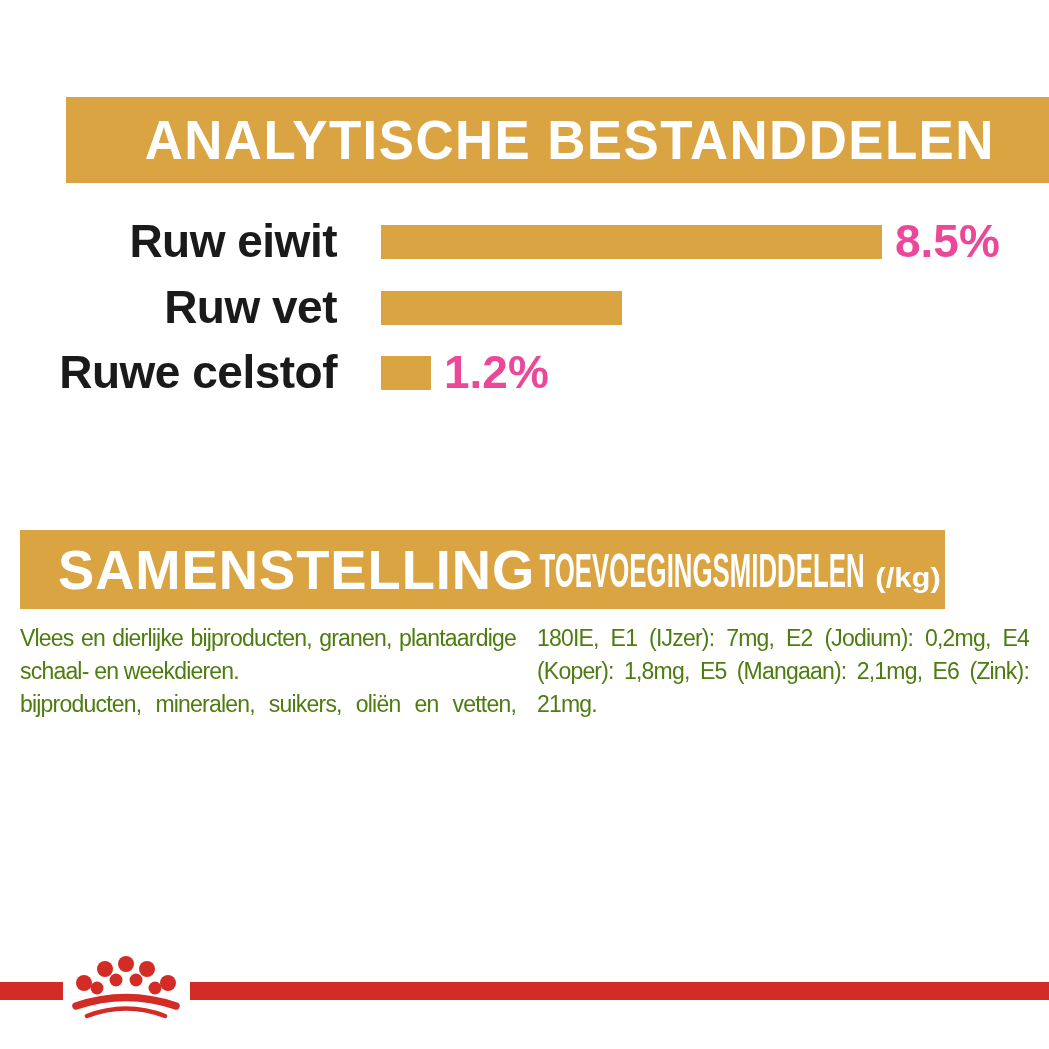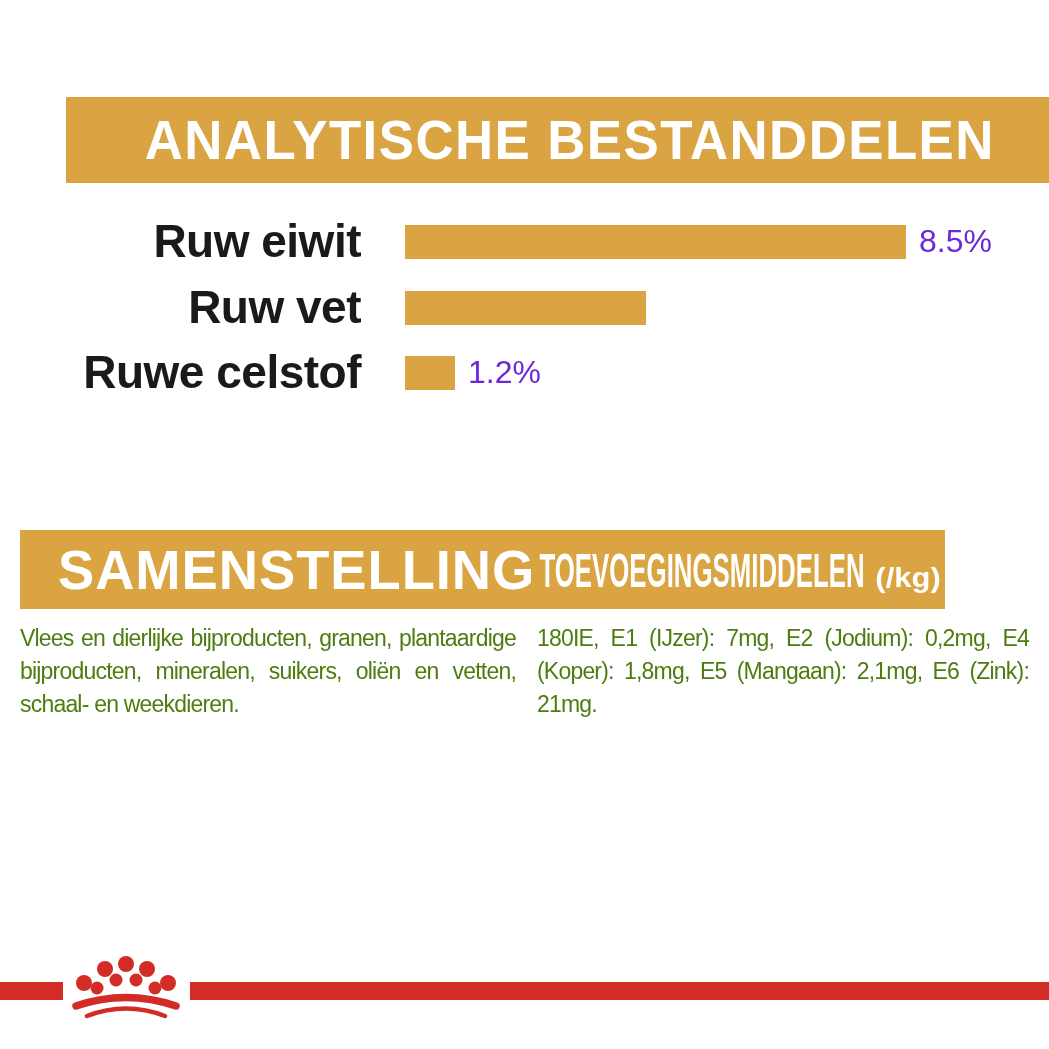--- a/index.html
+++ b/index.html
@@ -31,37 +31,37 @@
   }
   #comp-banner { left: 20px; top: 530px; width: 493px; height: 79px; padding-left: 36px; }
   #comp-banner .banner-text {
     font-size: 56px; font-weight: bold; letter-spacing: 1px;
     white-space: nowrap; padding-left: 2px; transform: scaleX(0.97);
     transform-origin: left center;
   }
   #addi-banner { left: 537px; top: 530px; width: 408px; height: 79px; }
 
   
-  .chart-row { position: absolute; left: 28px; width: 1009px; height: 34px; }
+  .chart-row { position: absolute; left: 4px; width: 1009px; height: 34px; }
   #row-0 { top: 225px; }
   #row-1 { top: 291px; }
   #row-2 { top: 356px; }
   .bar-label {
     position: absolute; left: 0; top: 50%; transform: translateY(-52%);
     width: 333px; text-align: right;
     font-size: 46px; font-weight: bold; color: #1a1a1a;
     white-space: nowrap; letter-spacing: -0.5px;
   }
   .bar {
     position: absolute; left: 377px; top: 0; height: 34px;
     background: var(--gold);
   }
   .bar-value {
     position: absolute; top: 50%; transform: translateY(-52%);
-    font-size: 32px; font-weight: normal; color: #6d28d9;
+    font-size: 46px; font-weight: bold; color: #ec4899;
     white-space: nowrap;
   }
 
   
   .body-col { position: absolute; top: 622px; color: #4d7c0f; }
   #comp-body { left: 20px;  width: 496px; }
   #addi-body { left: 537px; width: 492px; }
   .jline {
     font-size: 23px; line-height: 33px; letter-spacing: -0.8px;
     text-align: justify; text-align-last: justify;
@@ -97,22 +97,22 @@
     <div class="bar" style="width: 50px;"></div>
     <span class="bar-value" style="left: 440px;">1.2%</span>
   </div>
 </div>
 
 <div class="banner" id="comp-banner">
   <span class="banner-text">SAMENSTELLING</span>
 </div>
 <div class="body-col" id="comp-body">
   <div class="jline">Vlees en dierlijke bijproducten, granen, plantaardige</div>
+  <div class="jline last">schaal- en weekdieren.</div>
   <div class="jline">bijproducten, mineralen, suikers, oliën en vetten,</div>
-  <div class="jline last">schaal- en weekdieren.</div>
 </div>
 
 <div class="banner" id="addi-banner">
   <svg width="492" height="79" viewBox="0 0 492 79">
     <text x="3" y="61" font-size="57" font-weight="bold" fill="#ffffff" textLength="392" lengthAdjust="spacingAndGlyphs">TOEVOEGINGSMIDDELEN</text>
     <text x="408" y="61" font-size="33" font-weight="bold" fill="#ffffff" textLength="79" lengthAdjust="spacingAndGlyphs">(/kg)</text>
   </svg>
 </div>
 <div class="body-col" id="addi-body">
   <div class="jline">180IE, E1 (IJzer): 7mg, E2 (Jodium): 0,2mg, E4</div>

